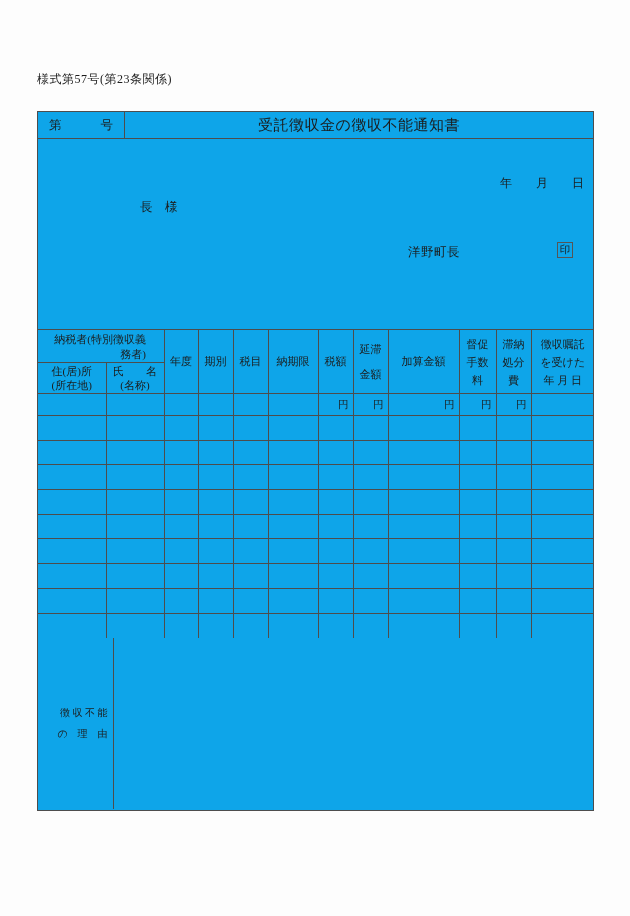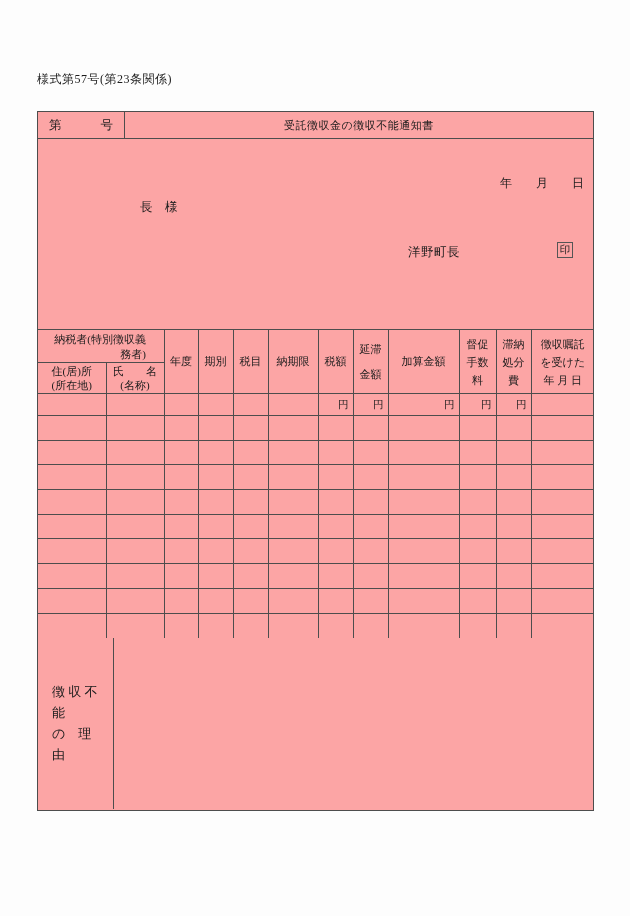--- a/index.html
+++ b/index.html
@@ -16,41 +16,41 @@
     left: 37px; top: 71px;
     font-size: 12px;
     letter-spacing: 0.5px;
     white-space: nowrap;
   }
   .main-box {
     position: absolute;
     left: 37px; top: 111px;
     width: 557px; height: 700px;
     border: 1px solid #4d4d4d;
-    background: #fca5a5;
+    background: #0ea5e9;
   }
   
   .title-row {
     display: flex;
     height: 27px;
     border-bottom: 1px solid #4d4d4d;
   }
   .doc-number {
     width: 87px;
     border-right: 1px solid #4d4d4d;
     font-size: 12.5px;
     line-height: 26px;
     padding: 0 11px;
     text-align: justify;
     text-align-last: justify;
   }
   .form-title {
     flex: 1;
     text-align: center;
-    font-size: 11px;
+    font-size: 15px;
     line-height: 26px;
     letter-spacing: 0.5px;
   }
   
   .header-sec {
     position: relative;
     height: 191px;
     border-bottom: 1px solid #4d4d4d;
   }
   .date-line {
@@ -138,23 +138,23 @@
     height: 171px;
   }
   .reason-label-cell {
     width: 76px;
     border-right: 1px solid #4d4d4d;
     display: flex;
     align-items: center;
     justify-content: center;
   }
   .reason-label {
-    font-size: 13px;
+    font-size: 10px;
     line-height: 21px;
-    text-align: left;
+    text-align: right;
     white-space: pre-line;
     margin-left: 14px;
   }
   .reason-content-cell { flex: 1; }
 </style>
 </head>
 <body>
 
 <div class="form-label">様式第57号(第23条関係)</div>
 

